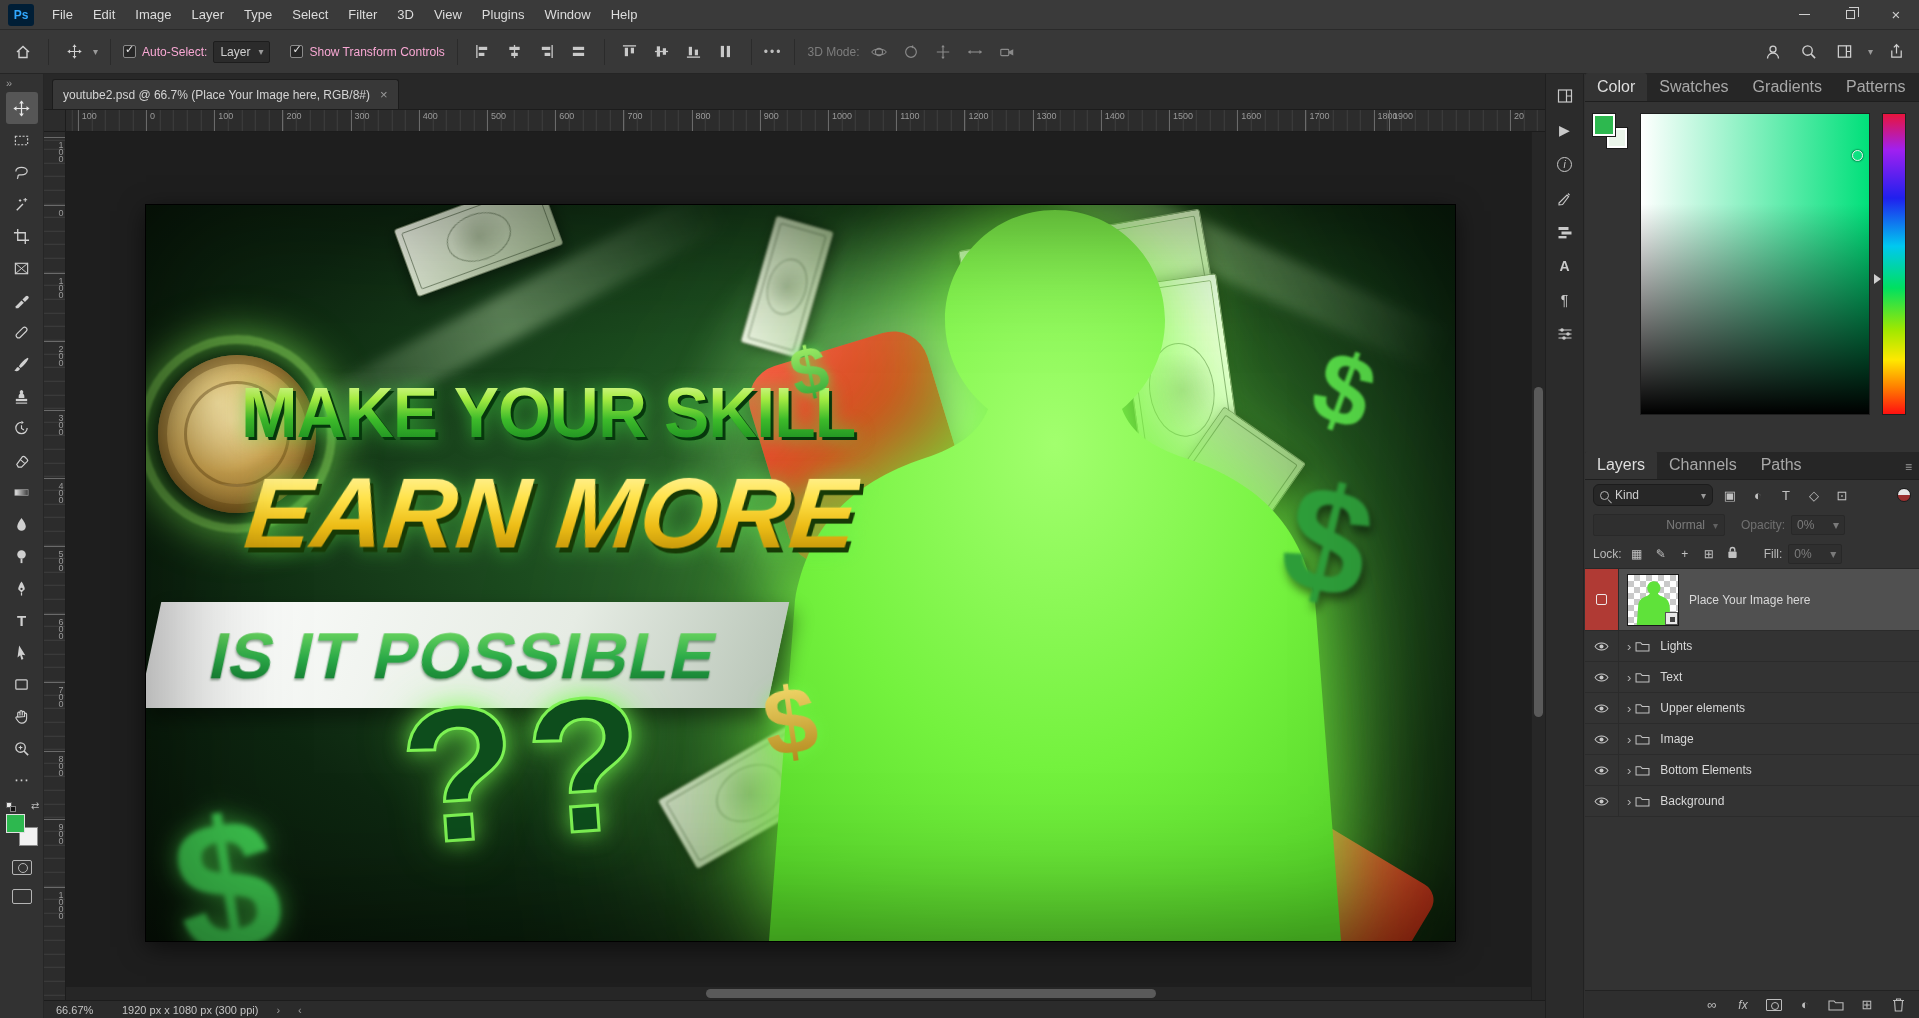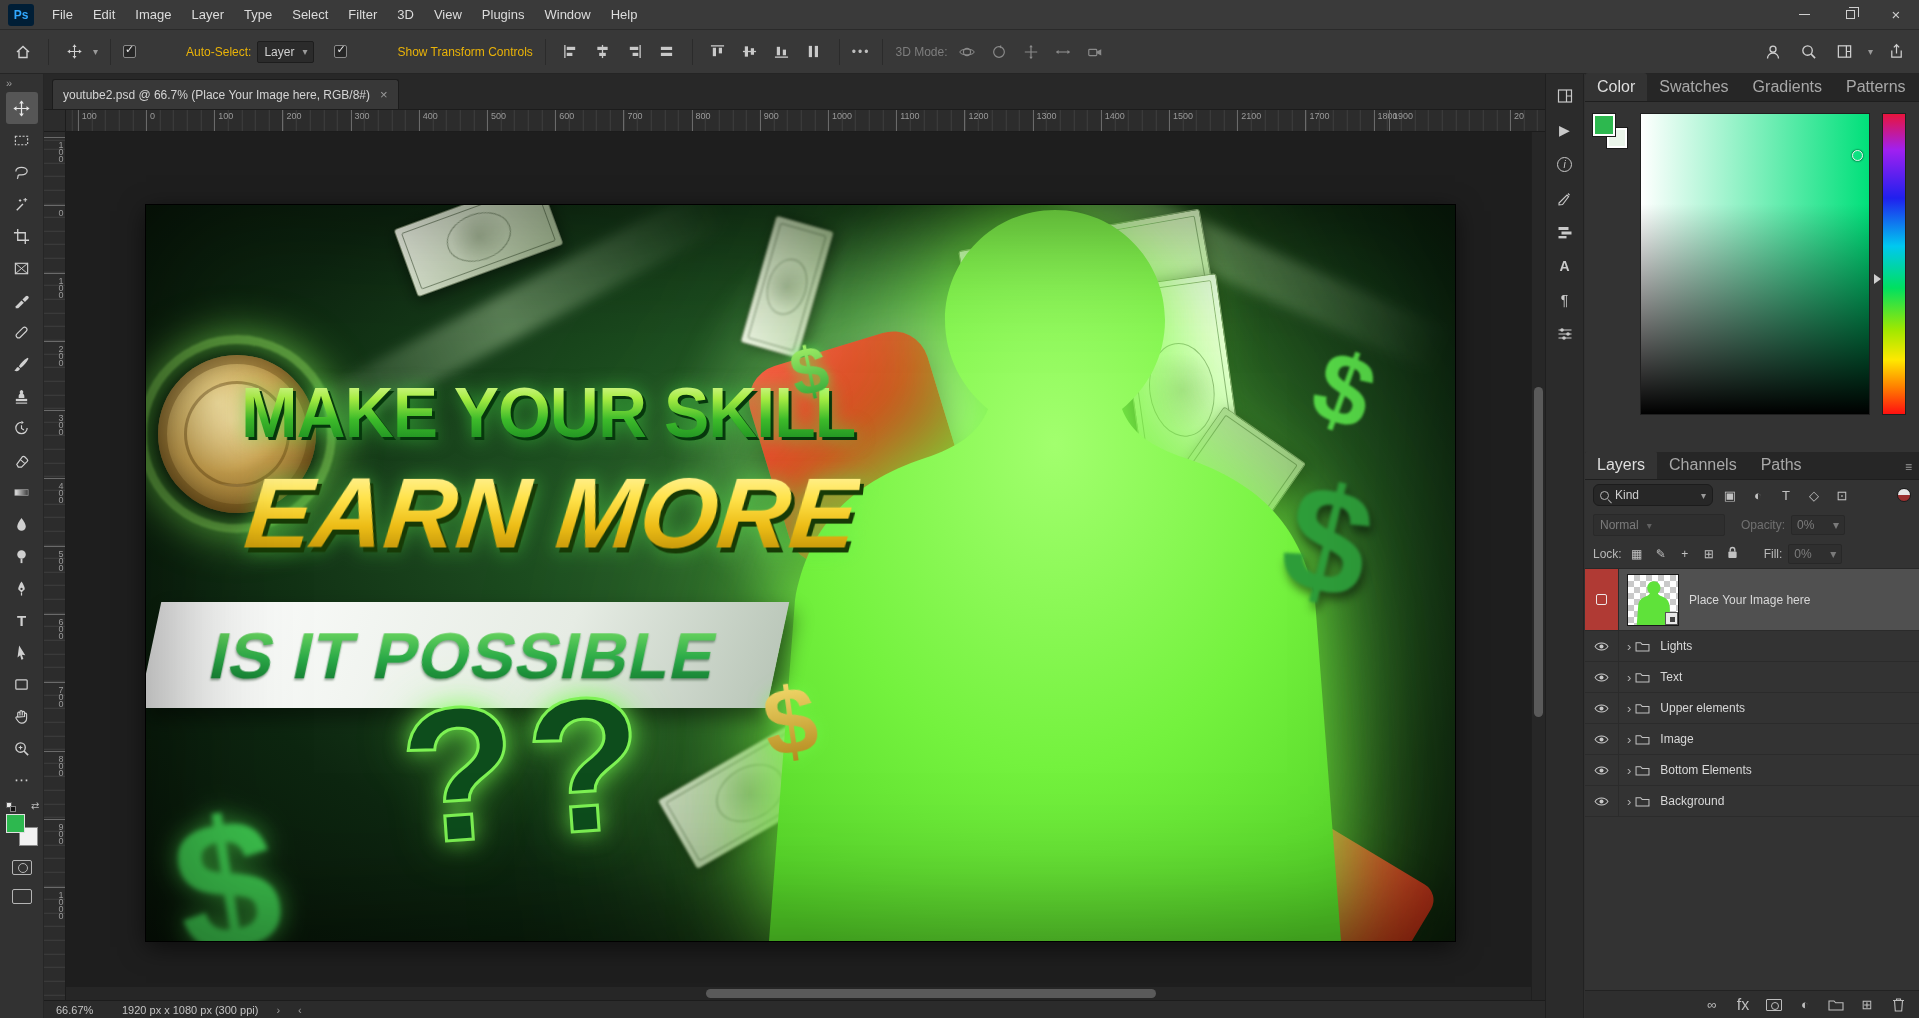--- a/index.html
+++ b/index.html
@@ -18,21 +18,21 @@
   .restore-glyph:before { content:""; position:absolute; left:2px; top:-4px; width:9px; height:9px; border:1px solid #cfcfcf; border-left:none; border-bottom:none; }
   .close-glyph { font-size:15px; line-height:1; }
 
   
   .optionsbar { position:absolute; left:0; top:30px; right:0; height:44px; background:#383838; border-bottom:1px solid #252525; display:flex; align-items:center; gap:6px; padding:0 10px; font-size:12px; }
   .ob-sep { width:1px; height:26px; background:#2b2b2b; margin:0 6px; }
   .ob-icon { width:26px; height:26px; display:flex; align-items:center; justify-content:center; border-radius:3px; }
   .ob-icon svg { display:block; }
   .cb { width:13px; height:13px; background:#262626; border:1px solid #8a8a8a; position:relative; border-radius:2px; flex:none; }
   .cb.checked:after { content:"✓"; position:absolute; left:1px; top:-3px; color:#e8e8e8; font-size:11px; }
-  .ob-label { color:#eab308;margin-left:44px; }
+  .ob-label { color:#f9a8d4; }
   .ps-select { background:#2b2b2b; border:1px solid #1d1d1d; border-radius:2px; color:#d0d0d0; padding:3px 6px; display:flex; align-items:center; gap:8px; }
   .ps-select .dd { color:#9a9a9a; font-size:10px; }
   .dim { color:#7d7d7d; }
   .ob-right { margin-left:auto; display:flex; align-items:center; gap:10px; }
 
   
   .main { position:absolute; left:0; top:74px; right:0; bottom:0; }
 
   
   .toolbar { position:absolute; left:0; top:0; width:44px; bottom:0; background:#323232; border-right:1px solid #262626; display:flex; flex-direction:column; align-items:center; }
@@ -153,21 +153,21 @@
   .red-cell .empty-eye { width:11px; height:11px; border:1px solid #efe5e5; border-radius:2px; }
   .thumb { width:52px; height:52px; margin-left:8px; border:1px solid #191919; position:relative; flex:none;
     background:repeating-conic-gradient(#c9c9c9 0 25%, #ffffff 0 50%); background-size:12px 12px; display:flex; align-items:flex-end; justify-content:center; }
   .so-badge { position:absolute; right:0; bottom:0; width:13px; height:13px; background:#e9e9e9; border:1px solid #555; }
   .so-badge:after { content:""; position:absolute; right:2px; bottom:2px; width:5px; height:5px; background:#444; }
   .lname { margin-left:10px; }
   .folder-ic svg { display:block; }
 
   .lp-bottom { height:28px; background:#2e2e2e; border-top:1px solid #222; display:flex; align-items:center; justify-content:flex-end; gap:13px; padding-right:12px; color:#bdbdbd; }
   .lpb { width:18px; height:18px; display:flex; align-items:center; justify-content:center; font-size:13px; }
-  .fx-txt { font-size:16px; }
+  .fx-txt { font-style:italic; font-size:12px; }
   .mask-ic { width:16px; height:12px; border:1px solid #bdbdbd; border-radius:1px; position:relative; }
   .mask-ic:after { content:""; position:absolute; left:4px; top:2px; width:6px; height:6px; border:1px solid #bdbdbd; border-radius:50%; }
 </style>
 </head>
 <body>
 
 <div class="app">
 
   <header class="menubar">
     <div class="ps-logo">Ps</div>
@@ -505,21 +505,21 @@
             <div class="hr-tick" style="left: 489.2px;">600</div>
             <div class="hr-tick" style="left: 557.4px;">700</div>
             <div class="hr-tick" style="left: 625.6px;">800</div>
             <div class="hr-tick" style="left: 693.8px;">900</div>
             <div class="hr-tick" style="left: 762px;">1000</div>
             <div class="hr-tick" style="left: 830.2px;">1100</div>
             <div class="hr-tick" style="left: 898.4px;">1200</div>
             <div class="hr-tick" style="left: 966.6px;">1300</div>
             <div class="hr-tick" style="left: 1034.8px;">1400</div>
             <div class="hr-tick" style="left: 1103px;">1500</div>
-            <div class="hr-tick" style="left: 1171.2px;">2100</div>
+            <div class="hr-tick" style="left: 1171.2px;">1600</div>
             <div class="hr-tick" style="left: 1239.4px; text-align: right;">1700</div>
             <div class="hr-tick" style="left: 1307.6px;">1800</div>
             <div class="hr-tick" style="left: 1299px; margin-left: 24px;">1900</div>
             <div class="hr-tick" style="left: 1444px;">20</div>
           </div>
       </div>
       <div class="vruler">
           <div class="vr-tick" style="top: 4.8px;">100</div>
           <div class="vr-tick" style="top: 73px;">0</div>
           <div class="vr-tick" style="top: 141.2px;">100</div>
@@ -676,21 +676,21 @@
             </div>
             <span class="filt-ic">▣</span>
             <span class="filt-ic">◐</span>
             <span class="filt-ic">T</span>
             <span class="filt-ic">◇</span>
             <span class="filt-ic">⊡</span>
             <span class="toggle-dot"></span>
           </div>
 
           <div class="lp-row blend-row">
-            <div class="ps-select disabled" style="width:132px; justify-content:flex-start">
+            <div class="ps-select disabled" style="width:132px; justify-content:flex-end">
               <span>Normal</span>
               <span class="dd">▾</span>
             </div>
             <span class="lab disabled" style="margin-left:10px">Opacity:</span>
             <div class="num-box disabled">
               <span>0%</span>
               <span class="dd">▾</span>
             </div>
           </div>
 

